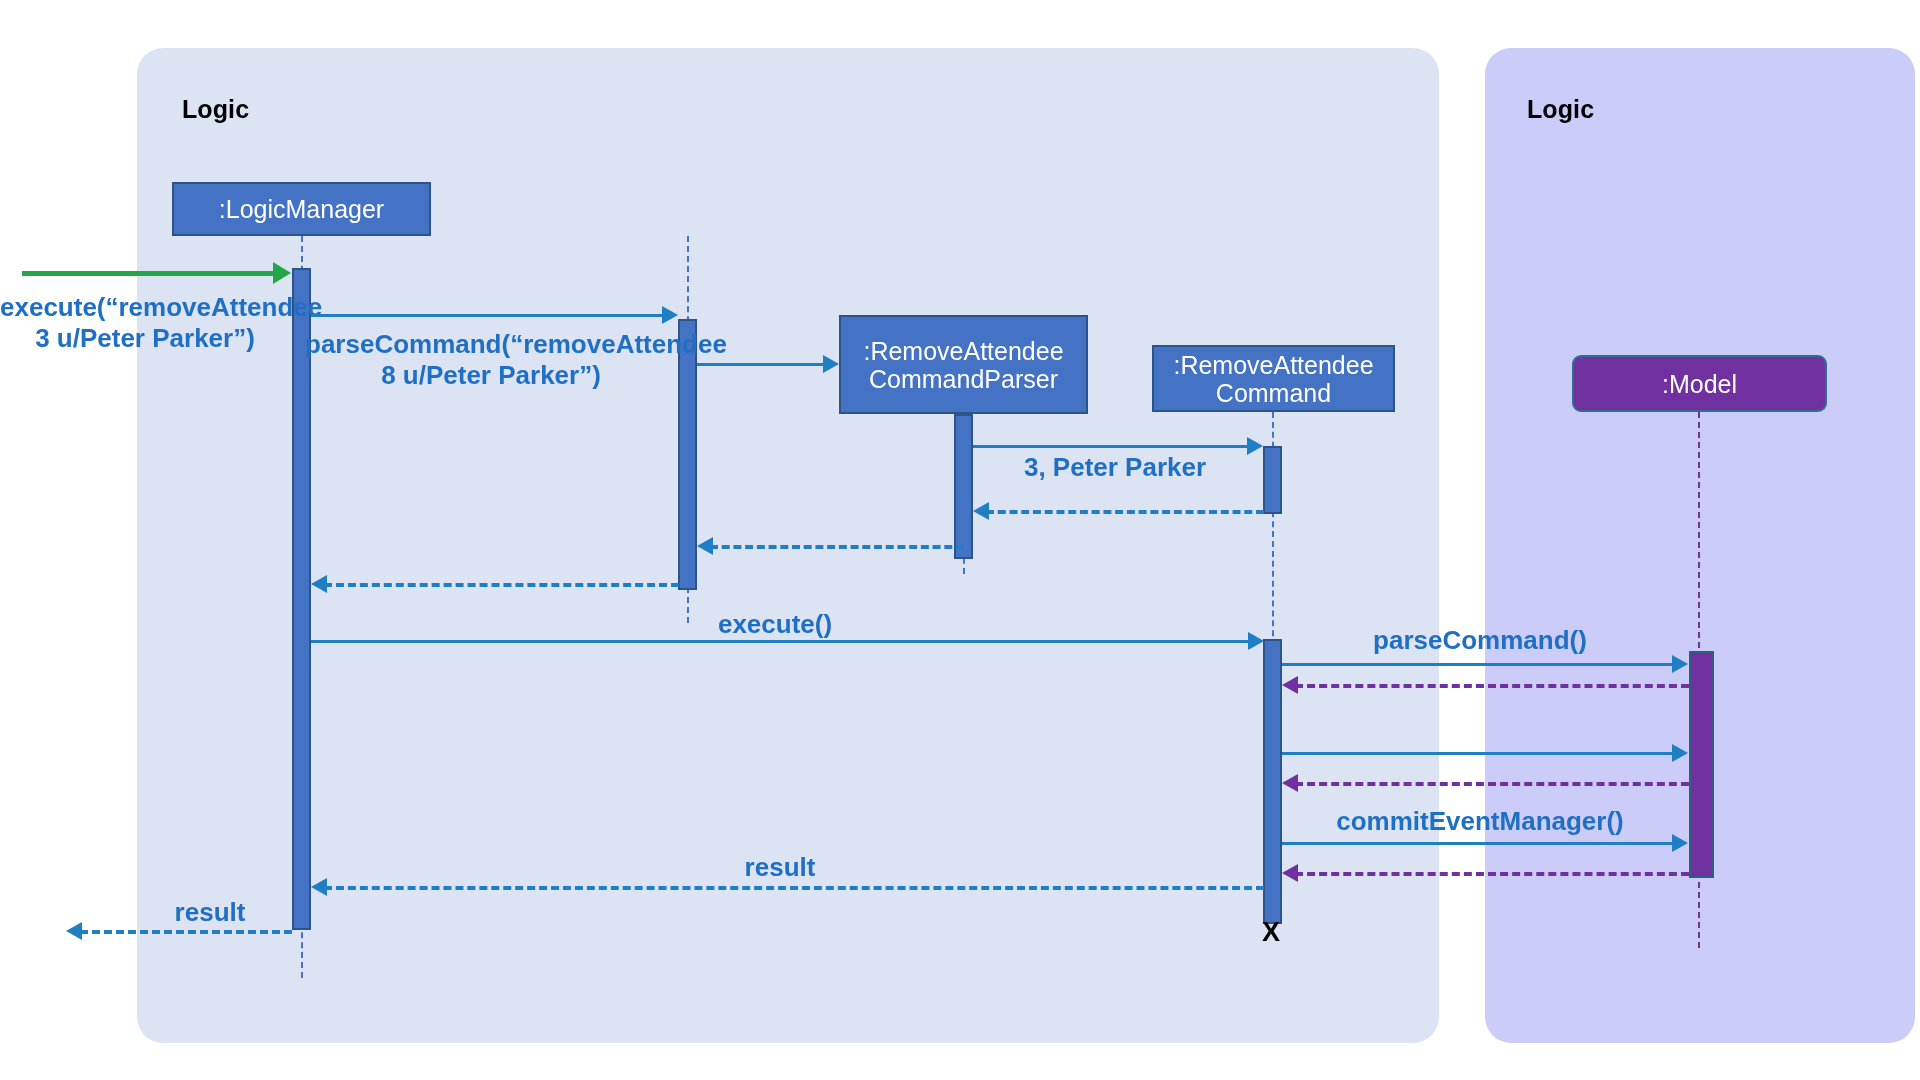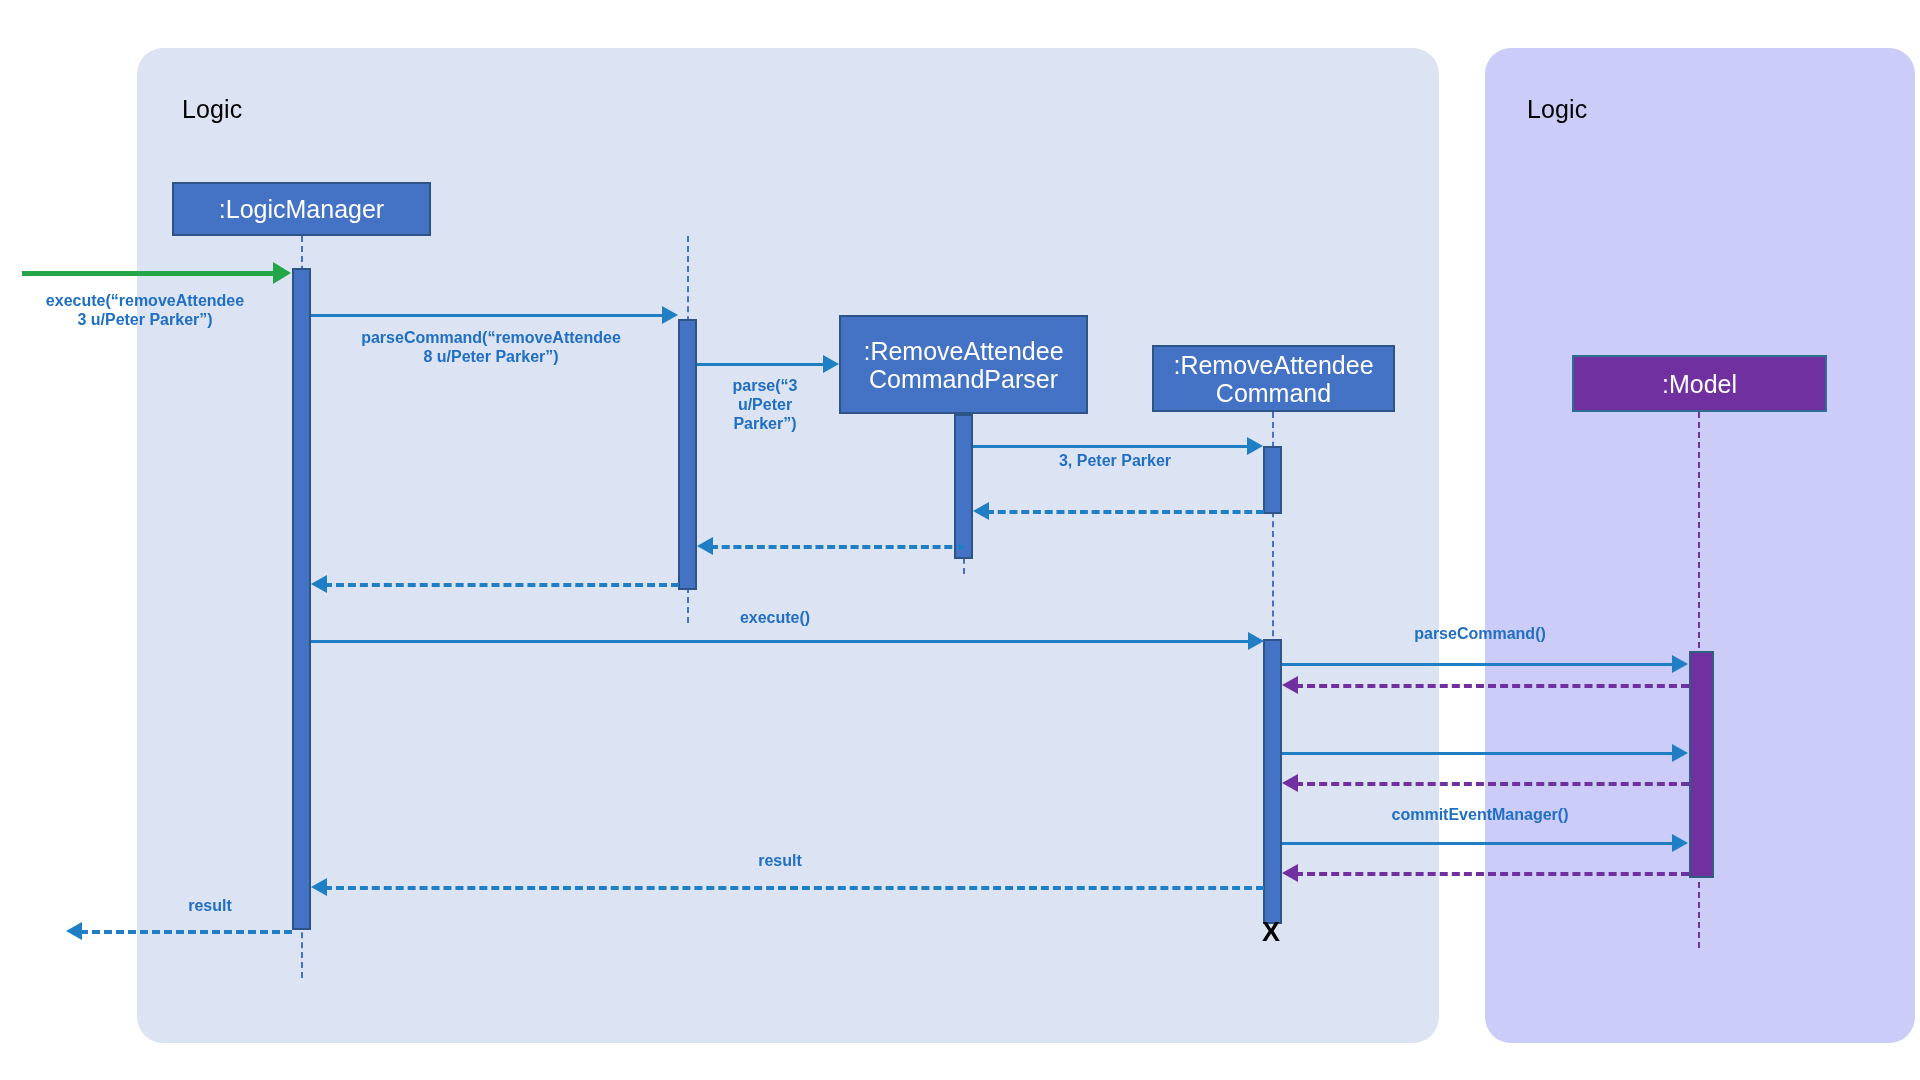--- a/index.html
+++ b/index.html
@@ -2,21 +2,21 @@
 <html><head>
 <meta charset="utf-8">
 <style>
   html,body{margin:0;padding:0;background:#ffffff;}
   body{width:1920px;height:1080px;position:relative;overflow:hidden;
        font-family:"Liberation Sans","DejaVu Sans",sans-serif;}
   #stage{position:absolute;inset:0;width:1920px;height:1080px;}
 
   
   .partition{position:absolute;border-radius:26px;}
-  .partition-title{position:absolute;font-weight:normal;font-size:25px;color:#000000;
+  .partition-title{position:absolute;font-weight:bold;font-size:25px;color:#000000;
                    white-space:nowrap;letter-spacing:.1px;}
 
   
   .classbox{position:absolute;box-sizing:border-box;border:2px solid #2e5386;
             display:flex;align-items:center;justify-content:center;text-align:center;
             color:#ffffff;font-size:25px;line-height:1.12;font-weight:normal;}
   .classbox.blue{background:#4472c4;}
   .classbox.purple{background:#7030a0;border-color:#2e6e8e;}
 
   
@@ -36,21 +36,21 @@
 
   .arrowhead{position:absolute;width:0;height:0;}
   .arrowhead.right{border-top:9px solid transparent;border-bottom:9px solid transparent;
                    border-left:16px solid #1f7ec4;}
   .arrowhead.left{border-top:9px solid transparent;border-bottom:9px solid transparent;
                   border-right:16px solid #1f7ec4;}
   .arrowhead.right.green{border-left-color:#22a648;border-top-width:11px;border-bottom-width:11px;border-left-width:18px;}
   .arrowhead.left.purple{border-right-color:#7030a0;}
 
   
-  .label{position:absolute;color:#1f6fc4;font-weight:bold;font-size:16px;
+  .label{position:absolute;color:#1f6fc4;font-weight:bold;font-size:26px;
          line-height:1.18;text-align:center;white-space:pre-line;}
 
   .xmark{position:absolute;color:#000000;font-weight:bold;font-size:27px;
          font-family:"Liberation Sans",sans-serif;}
 </style>
 </head>
 <body>
 
 <div id="stage">
 
@@ -74,21 +74,21 @@
   <div class="classbox blue" style="left:839px;top:315px;width:249px;height:99px;">
     <span style="white-space:pre-line;">:RemoveAttendee
 CommandParser</span>
   </div>
 
   <div class="classbox blue" style="left:1152px;top:345px;width:243px;height:67px;">
     <span style="white-space:pre-line;">:RemoveAttendee
 Command</span>
   </div>
 
-  <div class="classbox purple" style="left:1572px;top:355px;width:255px;height:57px;">
+  <div class="classbox purple" style="left:1572px;top:355px;width:255px;height:57px;border-radius:9px;">
     <span>:Model</span>
   </div>
 
   <div class="activation" style="left:292px;top:268px;width:19px;height:662px;"></div>
   <div class="activation" style="left:678px;top:319px;width:19px;height:271px;"></div>
   <div class="activation" style="left:954px;top:414px;width:19px;height:145px;"></div>
   <div class="activation" style="left:1263px;top:446px;width:19px;height:68px;"></div>
   <div class="activation" style="left:1263px;top:639px;width:19px;height:285px;"></div>
   <div class="activation purple" style="left:1689px;top:651px;width:25px;height:227px;"></div>
 
@@ -97,23 +97,20 @@
   <div class="label" style="left:0px;top:292px;width:290px;">execute(“removeAttendee
 3 u/Peter Parker”)</div>
 
   <div class="msg" style="left:311px;top:314px;width:352px;"></div>
   <div class="arrowhead right" style="left:662px;top:306px;"></div>
   <div class="label" style="left:305px;top:329px;width:372px;">parseCommand(“removeAttendee
 8 u/Peter Parker”)</div>
 
   <div class="msg" style="left:697px;top:363px;width:127px;"></div>
   <div class="arrowhead right" style="left:823px;top:355px;"></div>
-  <div class="label" style="left:700px;top:377px;width:130px;">parse(“3
-u/Peter
-Parker”)</div>
 
   <div class="msg" style="left:973px;top:445px;width:275px;"></div>
   <div class="arrowhead right" style="left:1247px;top:437px;"></div>
   <div class="label" style="left:1000px;top:452px;width:230px;text-align:center;">3, Peter Parker</div>
 
   <div class="msg dash" style="left:986px;top:510px;width:278px;"></div>
   <div class="arrowhead left" style="left:973px;top:502px;"></div>
 
   <div class="msg dash" style="left:710px;top:545px;width:254px;"></div>
   <div class="arrowhead left" style="left:697px;top:537px;"></div>

